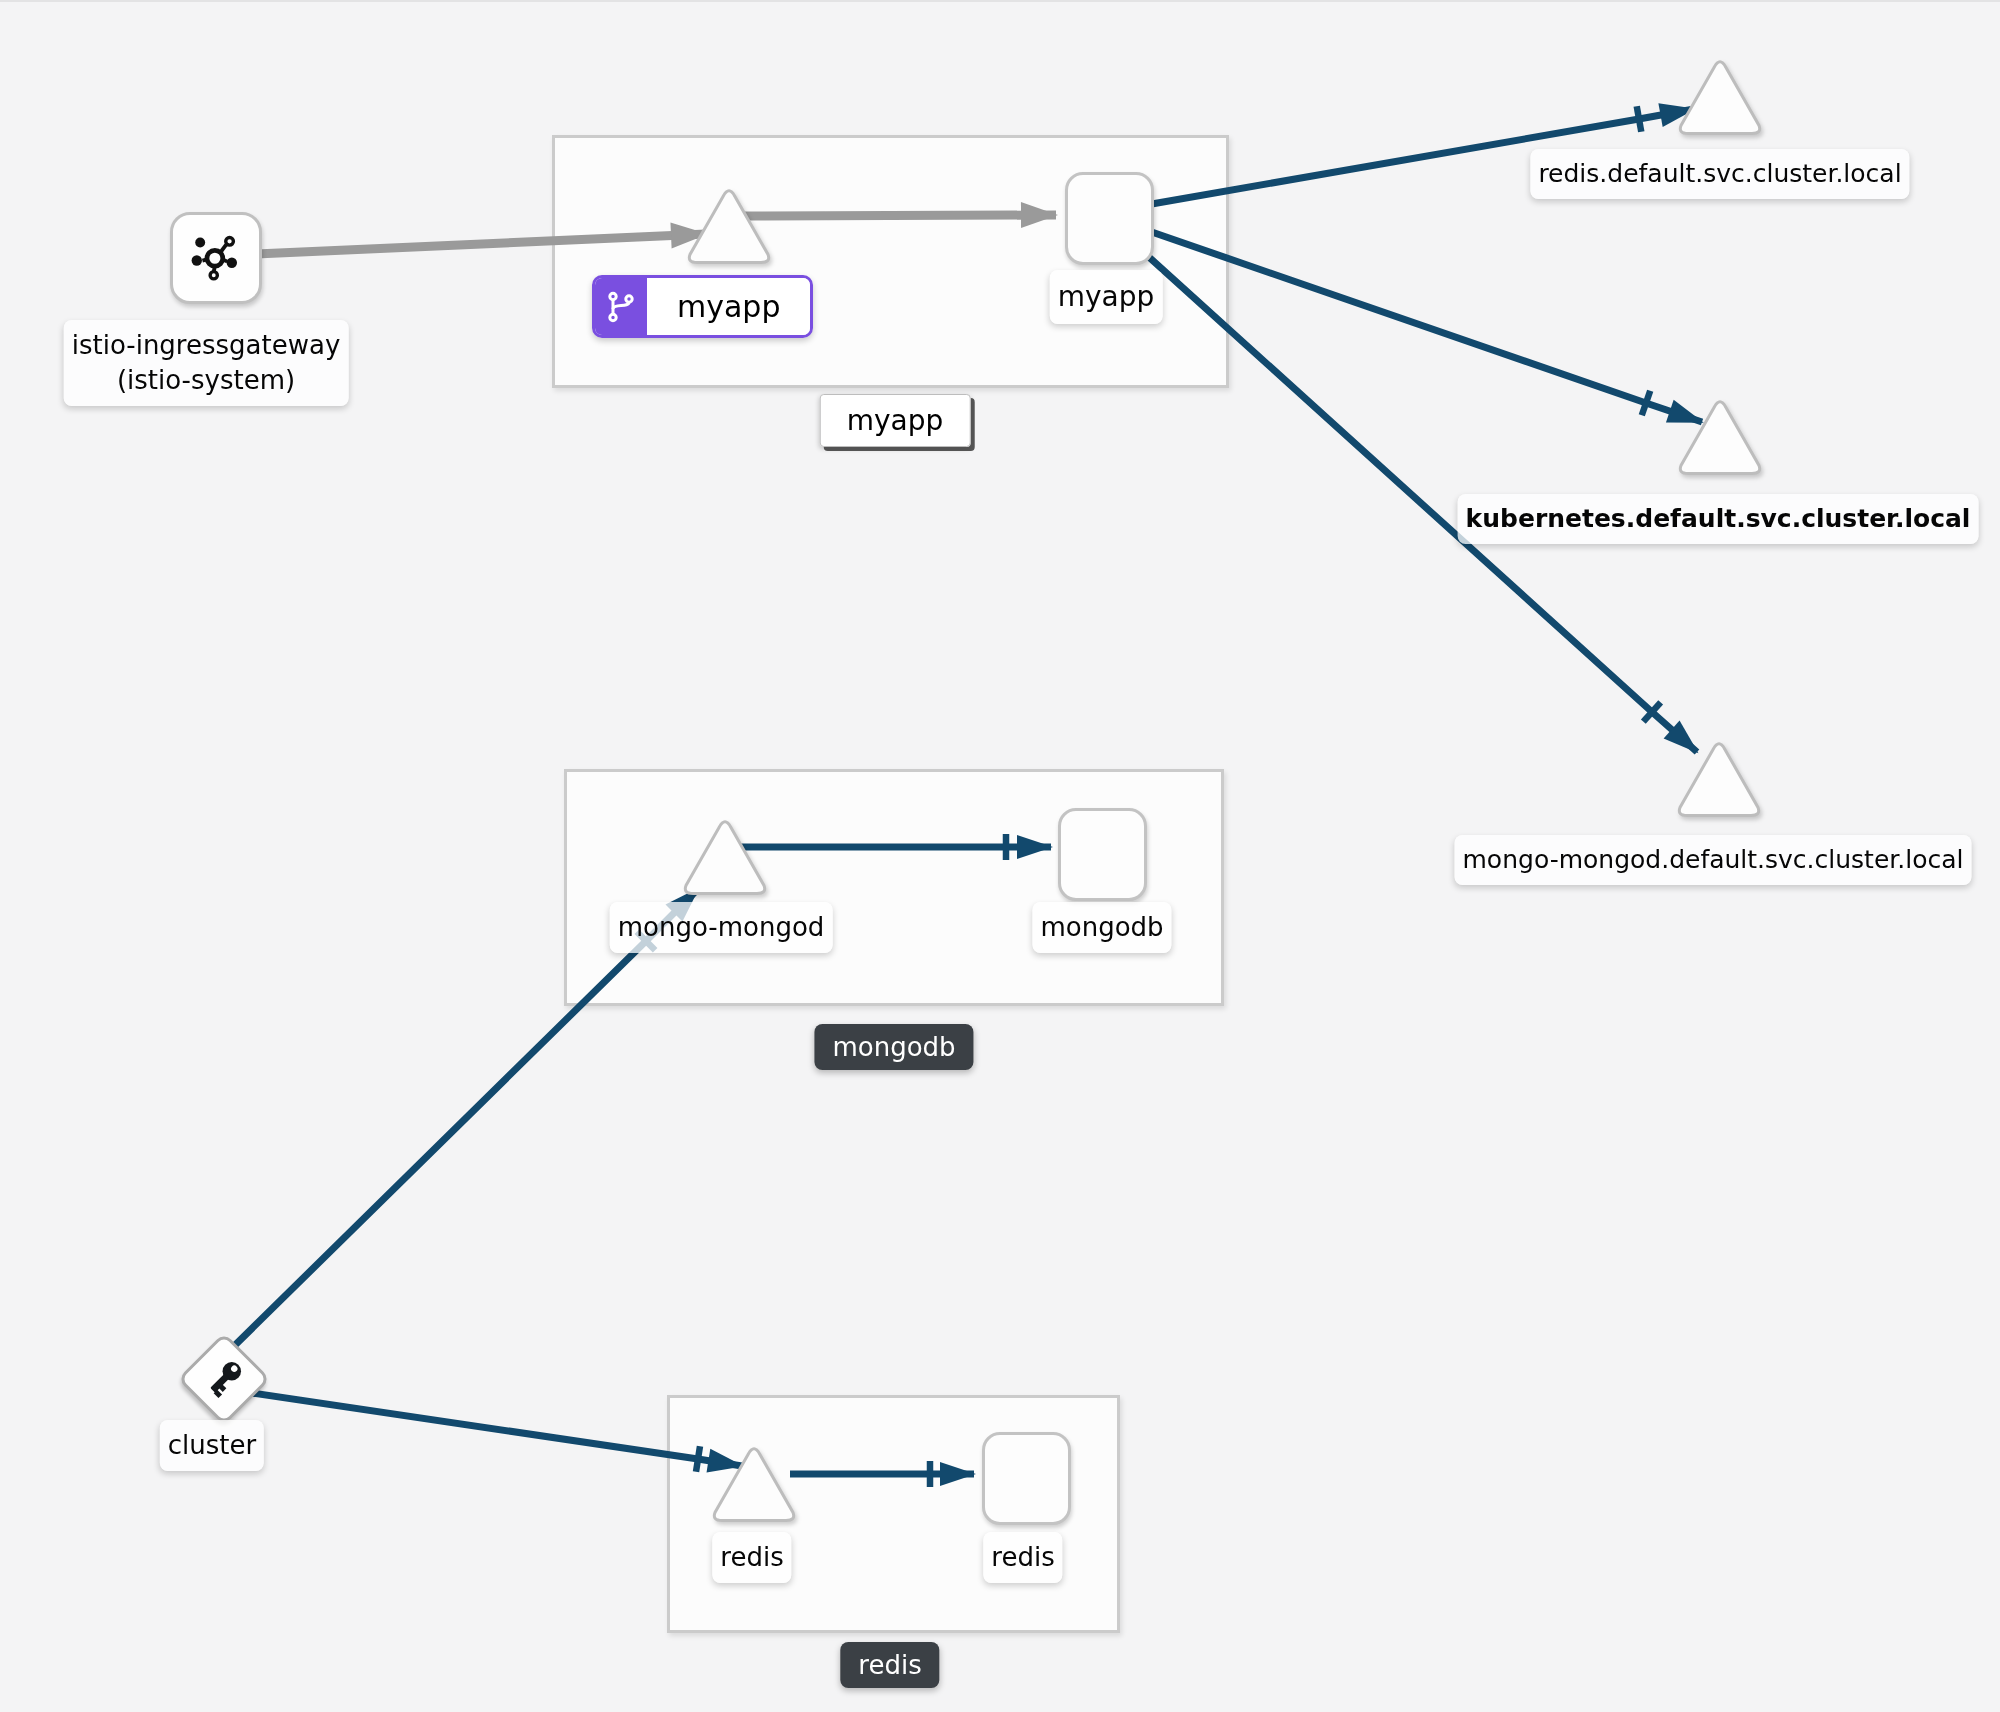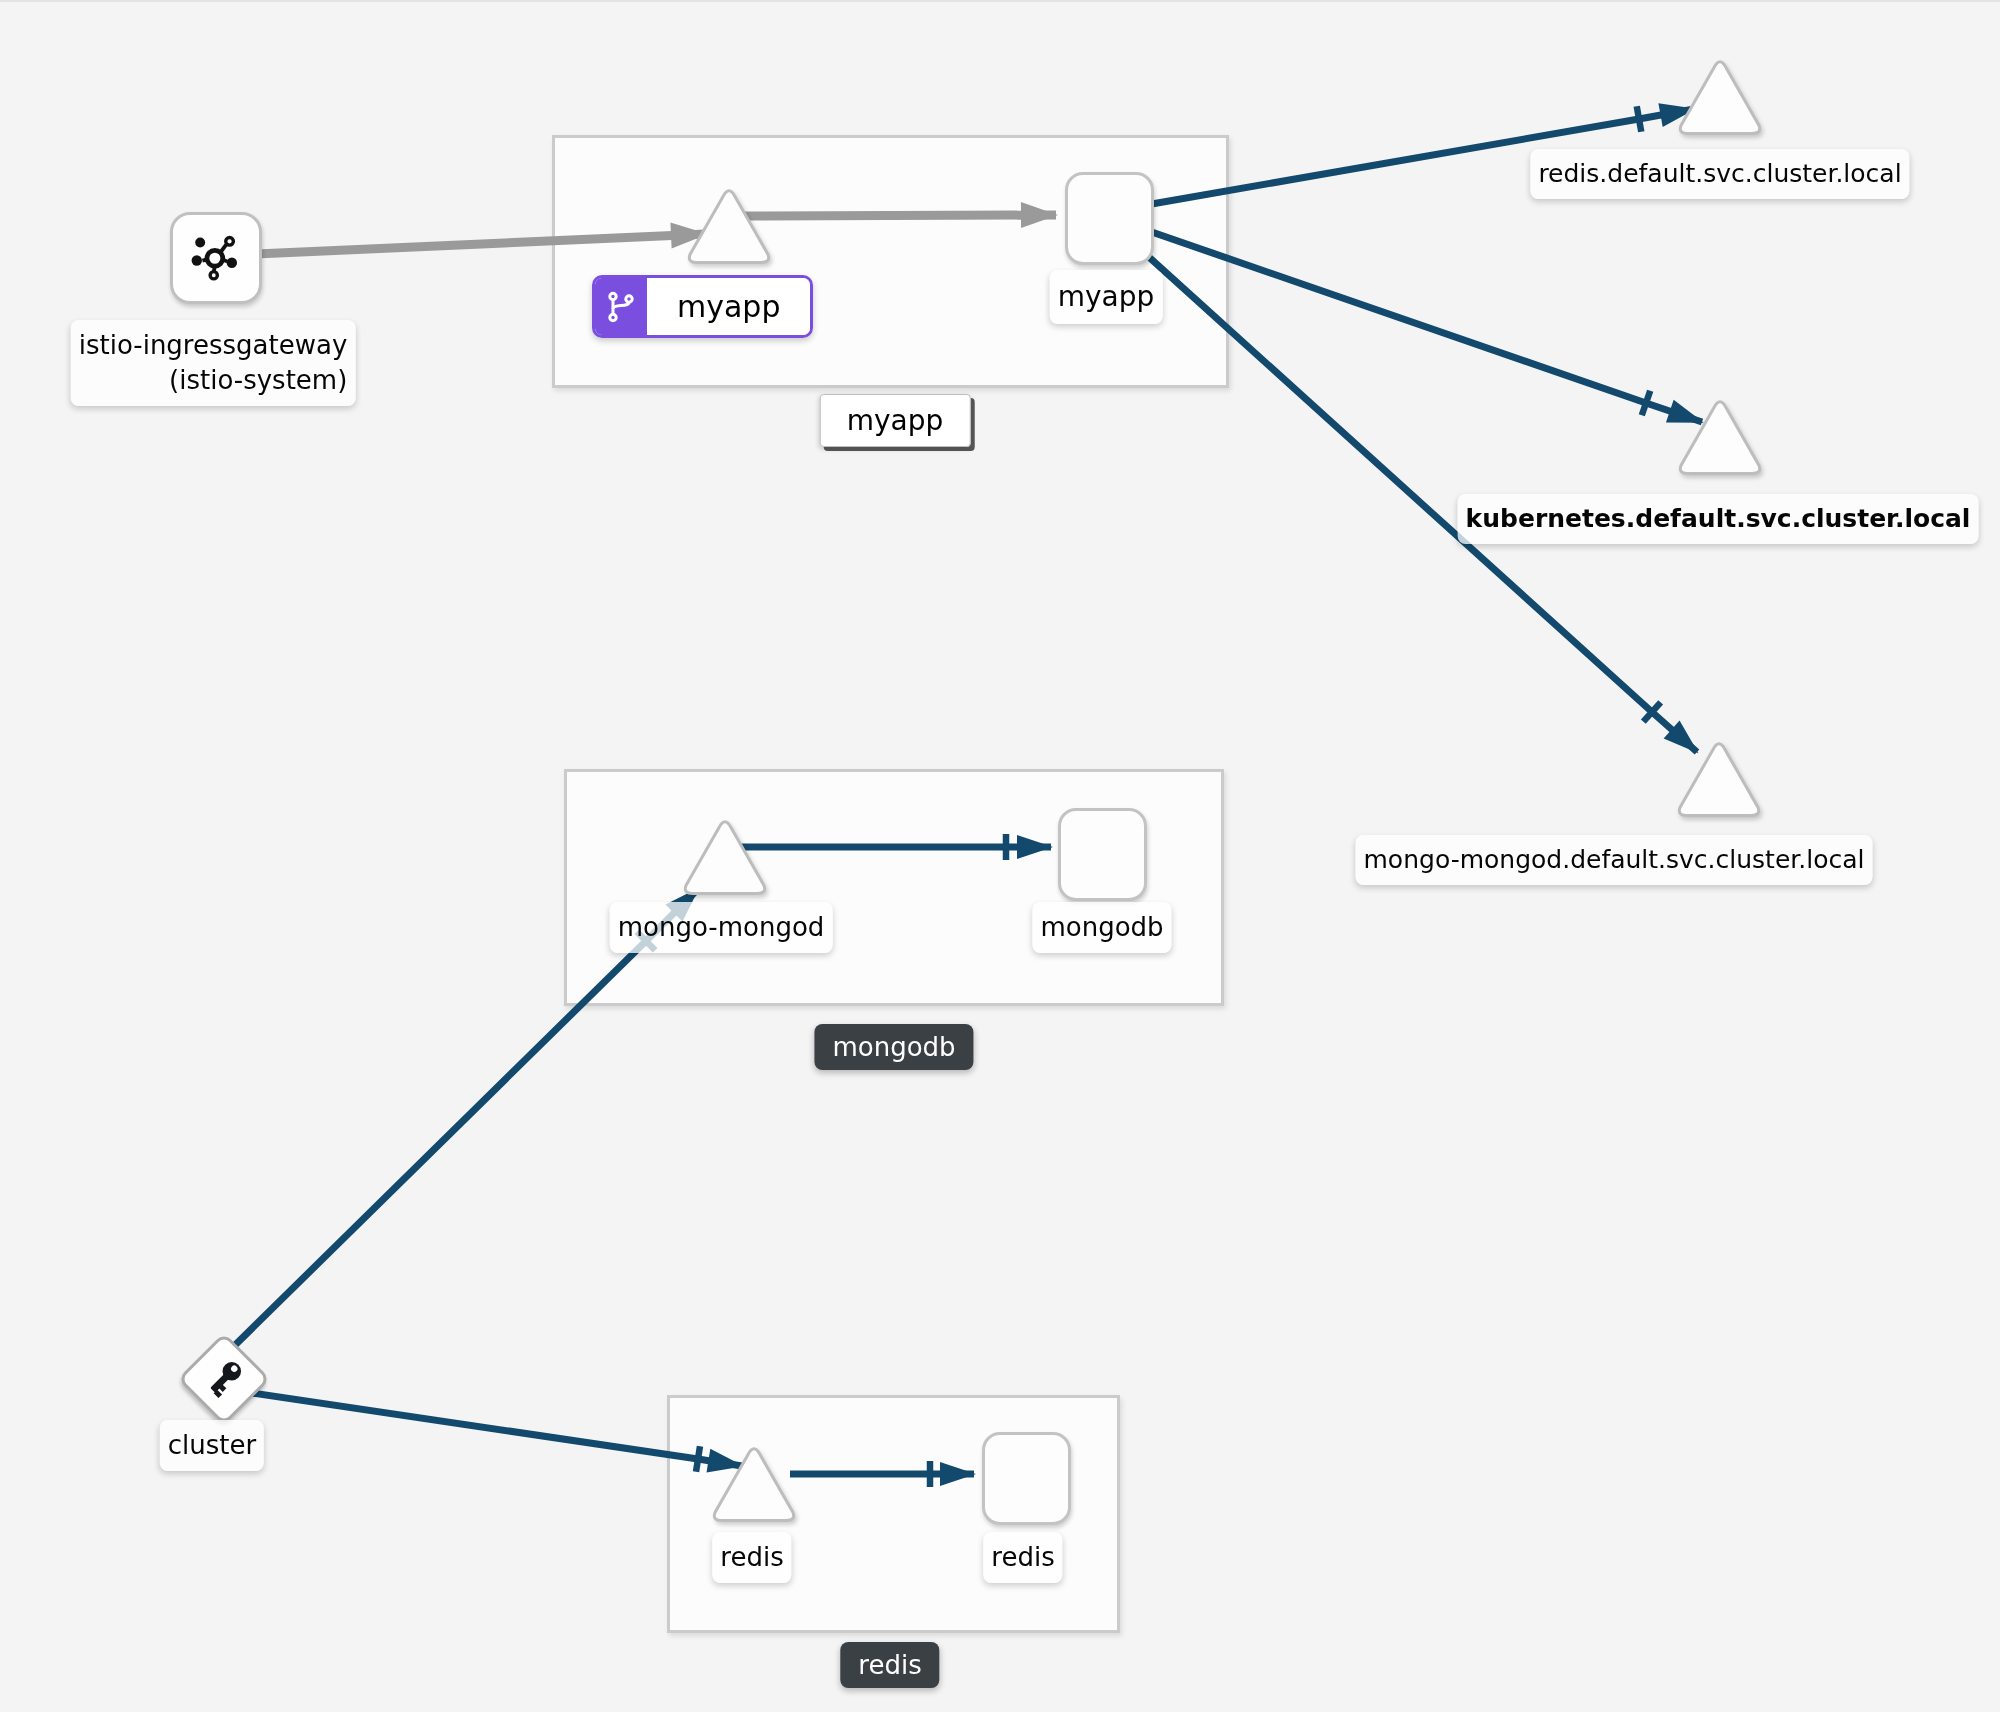--- a/index.html
+++ b/index.html
@@ -185,21 +185,21 @@
   </span>
 </div>
 
 <div class="node tri-node" style="left:712px;top:1440px;">
   <svg width="84" height="80" viewBox="0 0 84 80">
     <path class="tri-shape" d="M36.2,12.2 Q42,1.5 47.8,12.2 L81,70.5 Q84,78.5 74,78.5 L10,78.5 Q0,78.5 3,70.5 Z"></path>
   </svg>
 </div>
 <div class="node sq-node" style="left:982px;top:1430px;width:83px;height:87px;"></div>
 
-<div class="lbl" style="left:213px;top:318px;text-align:right;">
+<div class="lbl" style="left:206px;top:318px;">
   <div>istio-ingressgateway</div>
   <div>(istio-system)</div>
 </div>
 
 <div class="badge" style="left:592px;top:273px;">
   <span class="icon-cell">
     <svg width="32" height="32" viewBox="0 0 32 32">
       <circle cx="8" cy="5.5" r="3.2" fill="none" stroke="#fff" stroke-width="3"></circle>
       <circle cx="24" cy="8" r="3.2" fill="none" stroke="#fff" stroke-width="3"></circle>
       <circle cx="8" cy="26.5" r="3.2" fill="none" stroke="#fff" stroke-width="3"></circle>
@@ -211,21 +211,21 @@
 </div>
 
 <div class="lbl" style="left:1106px;top:268px;font-size:28px;">myapp</div>
 
 <div class="lbl-boxsel" style="left:895px;top:392px;">myapp</div>
 
 <div class="lbl small" style="left:1720px;top:147px;">redis.default.svc.cluster.local</div>
 
 <div class="lbl small" style="left:1718px;top:492px;font-weight:bold;">kubernetes.default.svc.cluster.local</div>
 
-<div class="lbl small" style="left:1614px;top:833px;">mongo-mongod.default.svc.cluster.local</div>
+<div class="lbl small" style="left:1713px;top:833px;">mongo-mongod.default.svc.cluster.local</div>
 
 <div class="lbl" style="left:721px;top:900px;">mongo-mongod</div>
 
 <div class="lbl" style="left:1102px;top:900px;">mongodb</div>
 
 <div class="lbl-dark" style="left:894px;top:1022px;">mongodb</div>
 
 <div class="lbl" style="left:212px;top:1418px;">cluster</div>
 
 <div class="lbl" style="left:752px;top:1530px;">redis</div>

